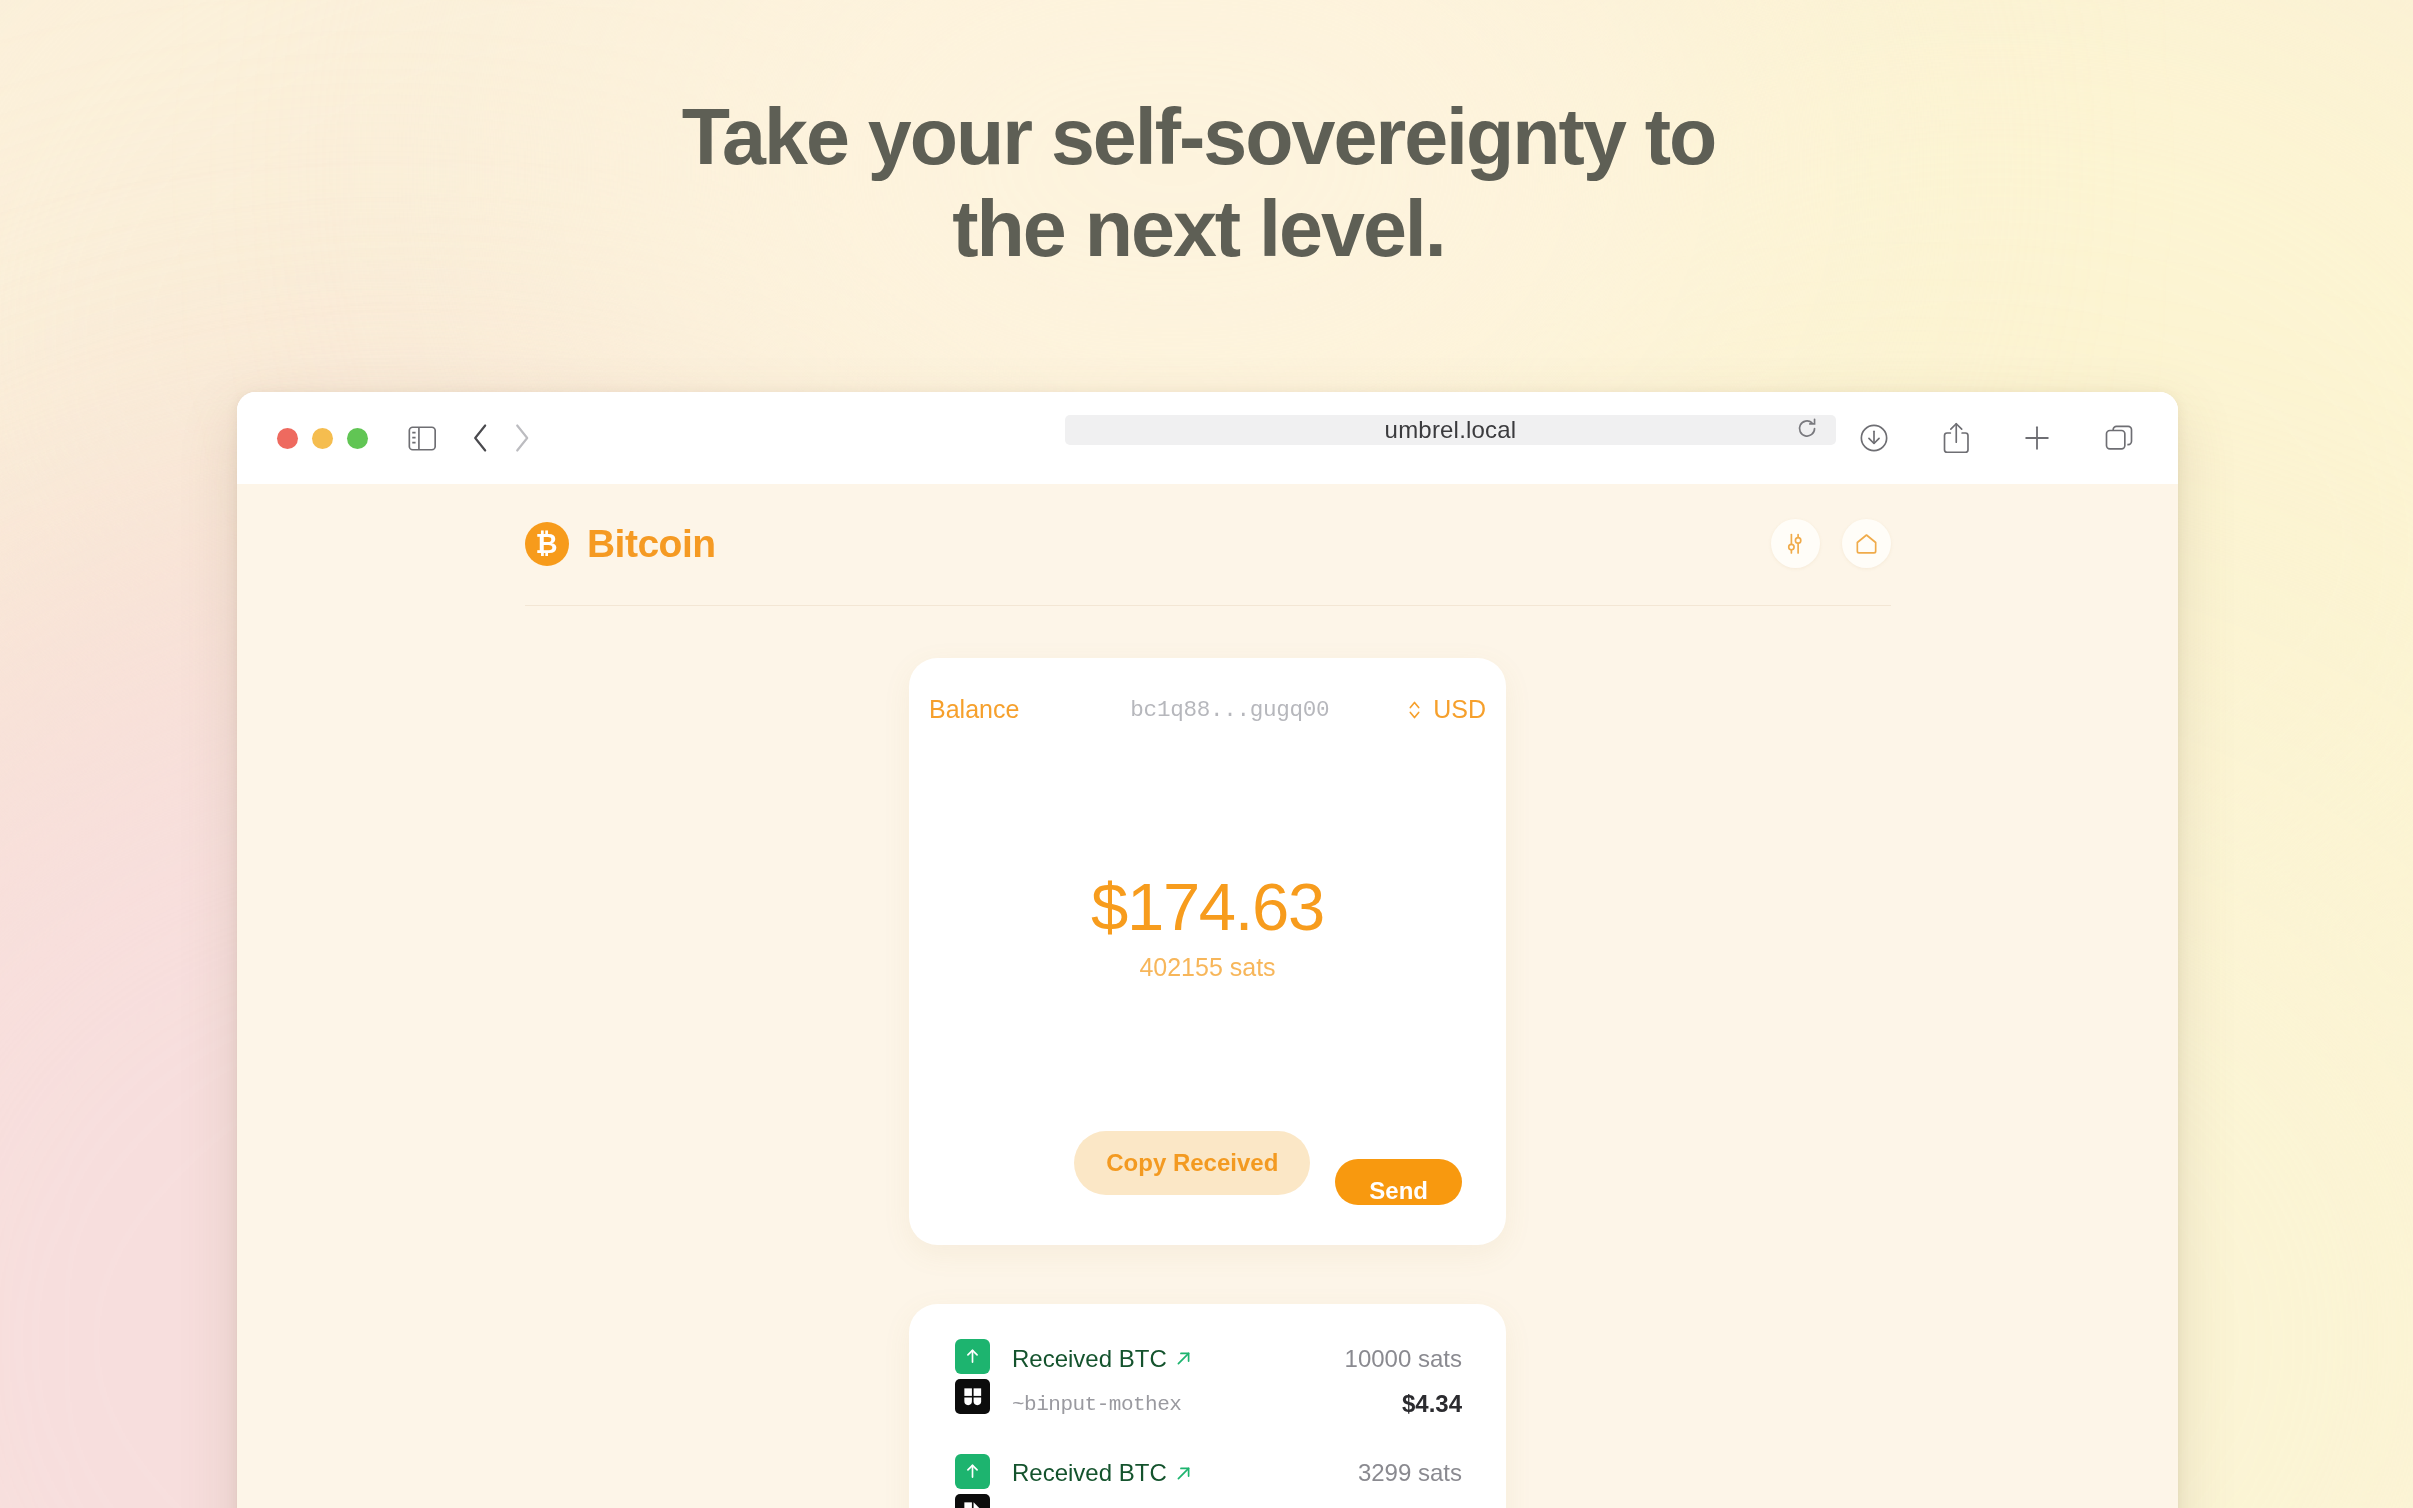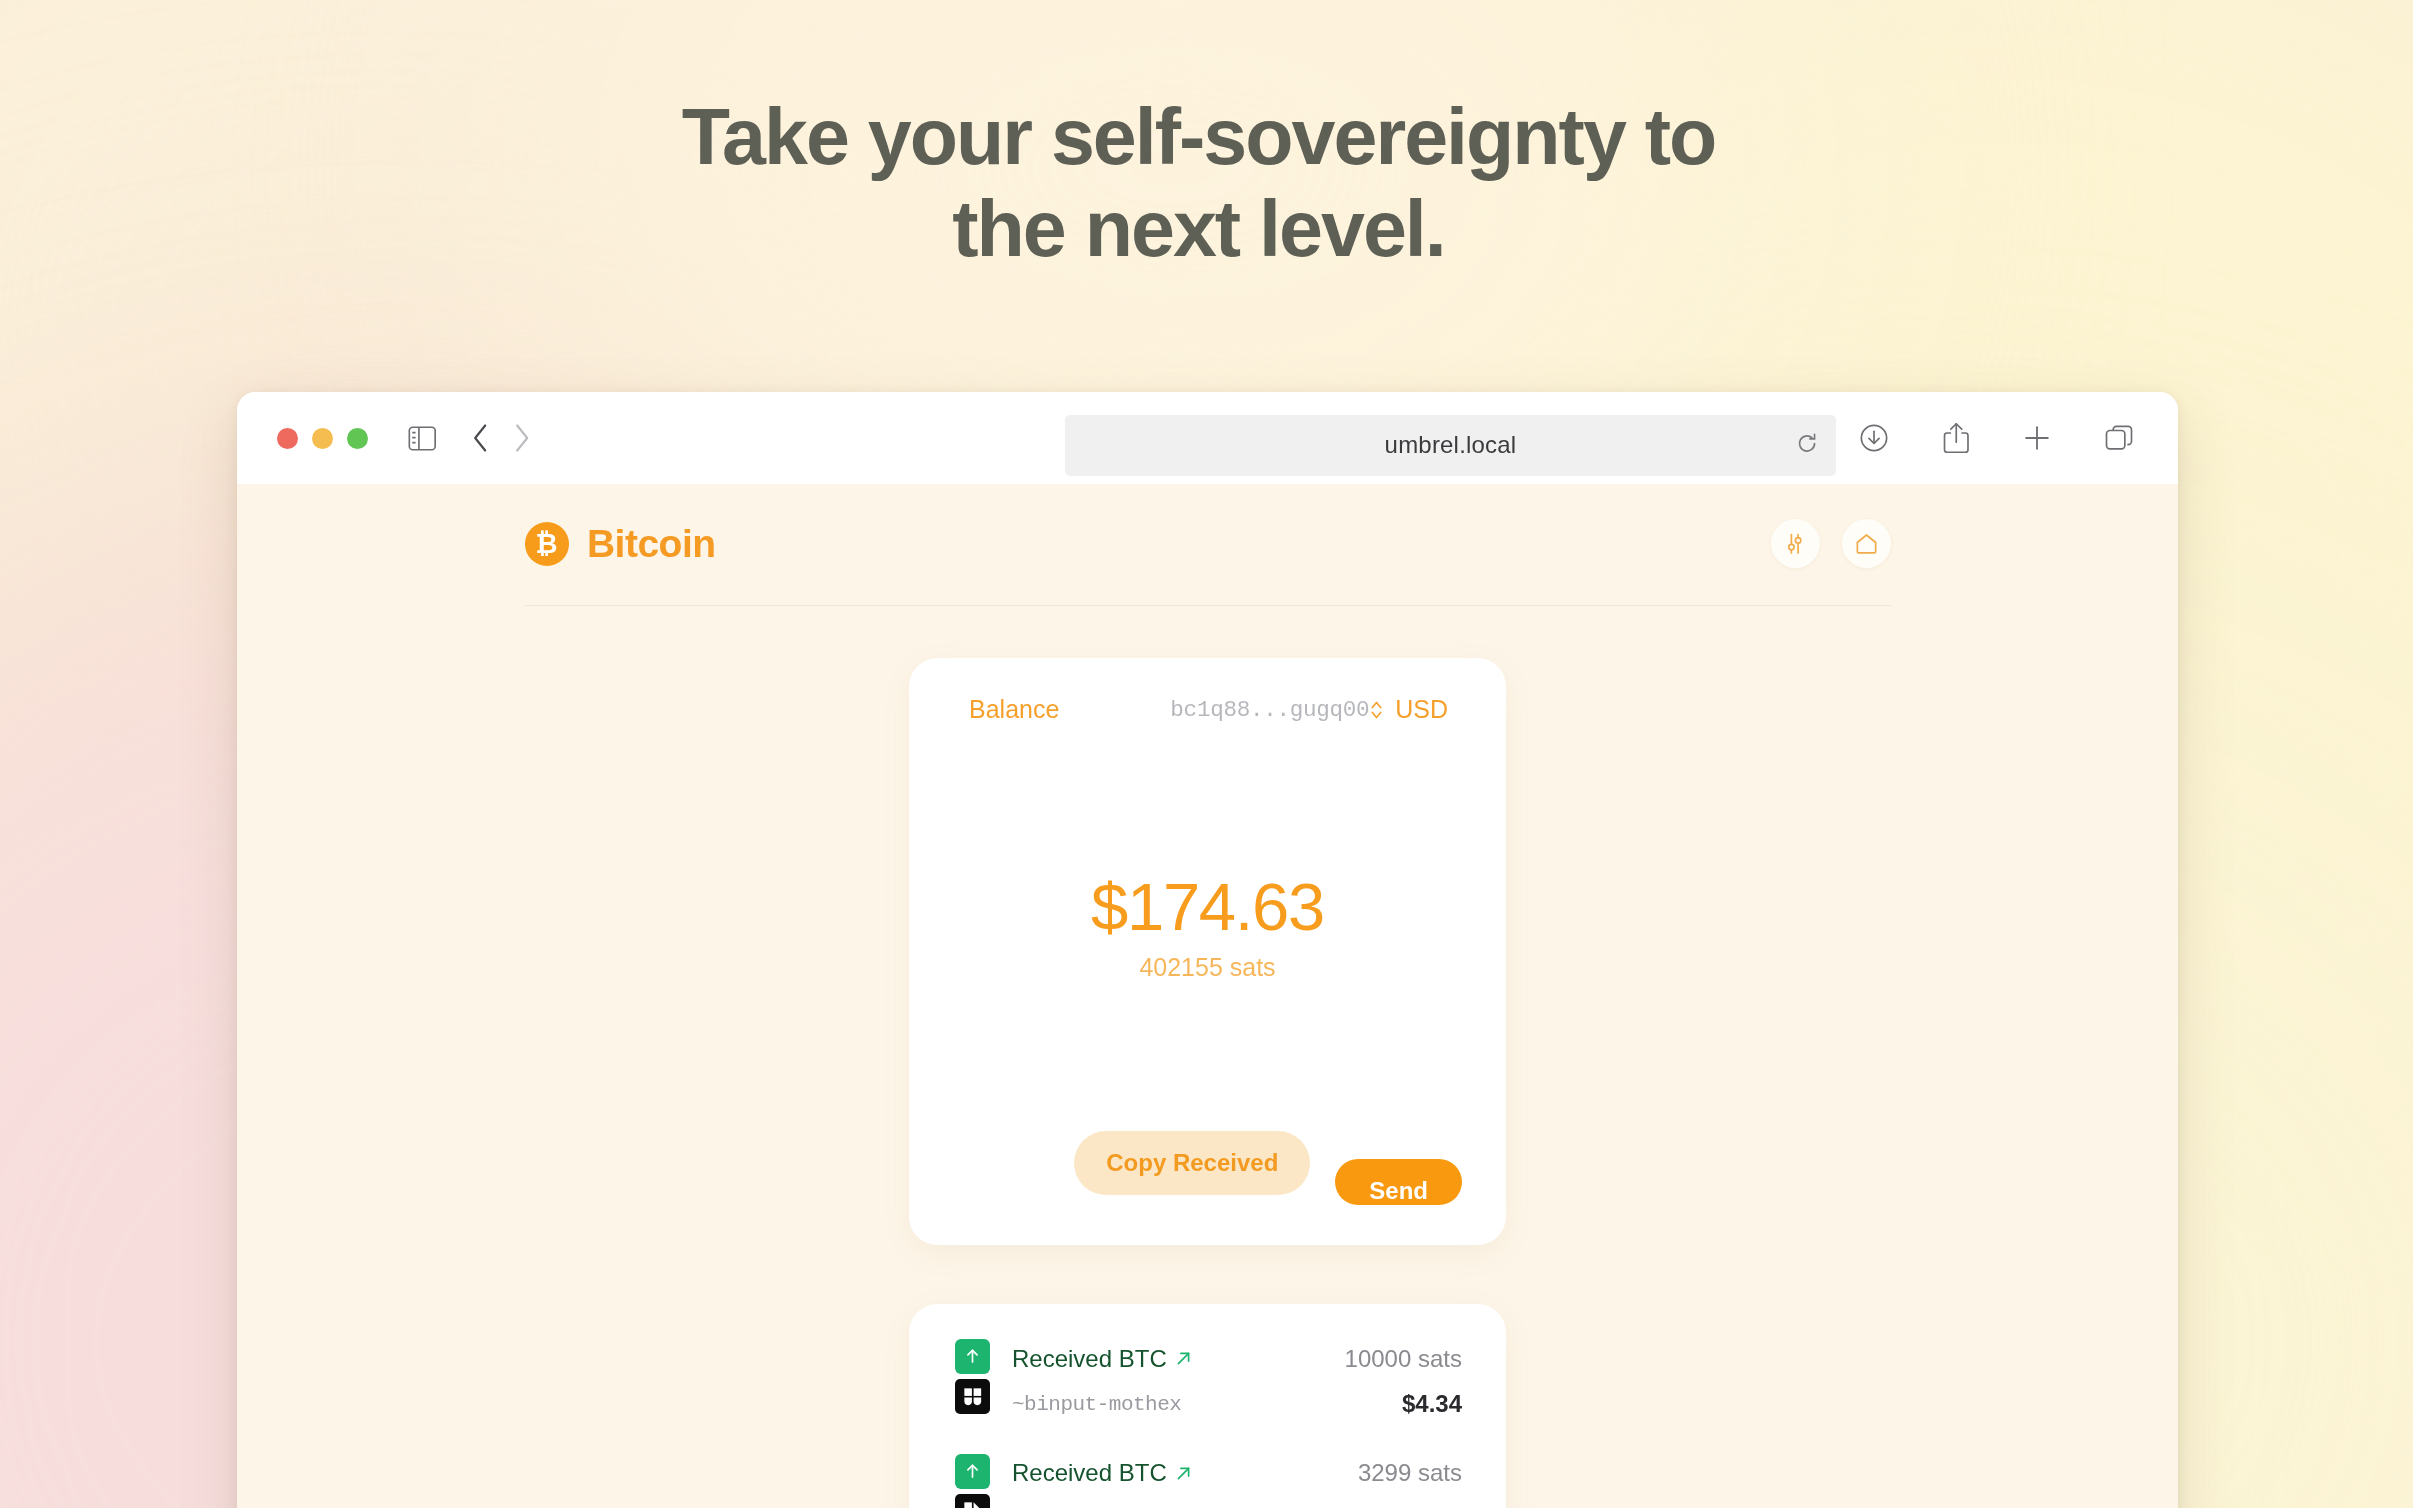--- a/index.html
+++ b/index.html
@@ -57,21 +57,21 @@
   .tl.green { background:#61c554; }
 
   .tb-icon { color:#6e6e73; display:flex; align-items:center; justify-content:center; }
   #sidebar-btn { margin-left:40px; }
   #nav-back { margin-left:34px; }
   #nav-fwd  { margin-left:23.5px; color:#bcbcc0; }
 
   
   #urlbar {
     position:absolute; left:828px; top:22.6px;
-    width:771px; height:61px;
+    width:771px; height:30px;
     background:#f0f0f1; border-radius:5px;
     display:flex; align-items:center; justify-content:center;
   }
   #urlbar-text { font-size:24px; color:#3b3b3e; letter-spacing:0.2px; }
   #reload-btn { position:absolute; right:18.4px; top:50%; transform:translateY(-50%); color:#79797e; }
 
   #tb-right { position:absolute; right:44px; top:0; height:92px; display:flex; align-items:center; gap:52px; }
 
   
   #page {
@@ -101,21 +101,21 @@
     display:flex; align-items:center; justify-content:center;
     color:#f0ab4a;
     box-shadow:0 0.8px 3.4px rgba(180,140,70,.10);
   }
 
   
   #balance-card {
     width:597px; margin:52px auto 0;
     background:#ffffff; border-radius:28.5px;
     box-shadow:0 8.4px 28.5px rgba(170,135,75,.08);
-    padding:37px 60px 42px;
+    padding:37px 20px 42px;
     position:relative;
     height:587px;
   }
   #bc-top { display:flex; align-items:center; }
   #bc-balance-label { font-size:25px; color:#f6a02c; font-weight:500; }
   #bc-address {
     font-family:"Liberation Mono", monospace;
     font-size:22.6px; color:#b6b7bc; margin-left:111px; letter-spacing:-0.3px;
   }
   #bc-currency {

